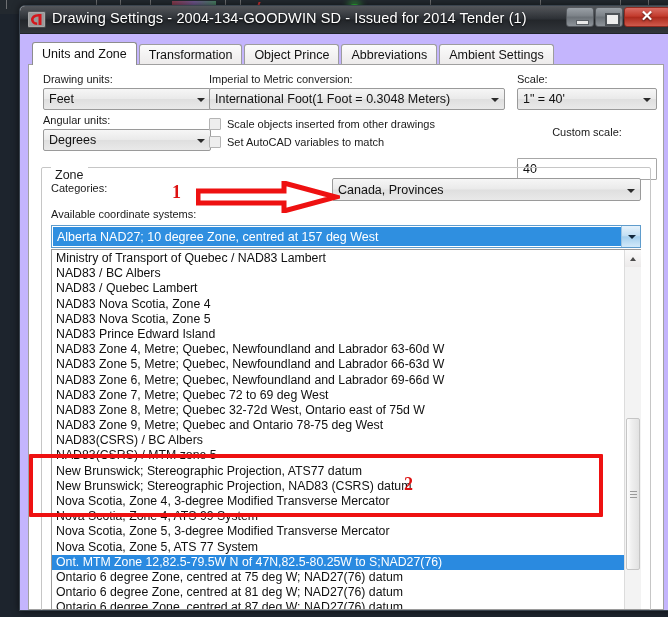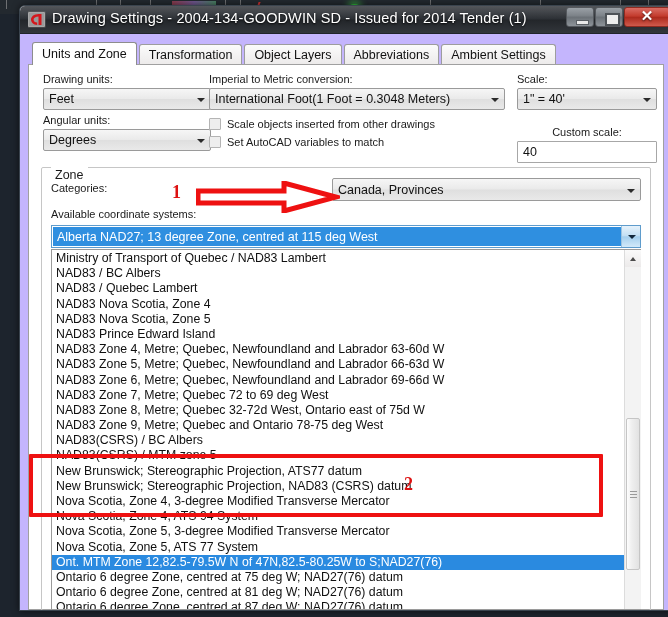--- a/index.html
+++ b/index.html
@@ -368,21 +368,21 @@
   <div id="client">
 
     <div id="tabstrip">
       <div class="tab active">
         <span>Units and Zone</span>
       </div>
       <div class="tab">
         <span>Transformation</span>
       </div>
       <div class="tab">
-        <span>Object Layers</span>
+        <span>Object Prince</span>
       </div>
       <div class="tab">
         <span>Abbreviations</span>
       </div>
       <div class="tab">
         <span>Ambient Settings</span>
       </div>
     </div>
 
     <div id="tabpanel">
@@ -417,37 +417,37 @@
         </div>
       </div>
 
       <div style="position:absolute;left:488px;top:8px;width:140px;">
         <div class="lbl">Scale:</div>
         <div class="combo" style="margin-top:3px;">
           <span>1" = 40'</span>
           <span class="arrow"></span>
         </div>
         <div class="lbl" style="margin-top:16px;text-align:center;">Custom scale:</div>
-        <div class="textbox" style="margin-top:3px;">40</div>
+        <div class="textbox" style="margin-top:20px;">40</div>
       </div>
 
       <div id="zonegroup">
         <div class="caption">Zone</div>
 
         <div class="lbl" style="position:absolute;left:9px;top:14px;">Categories:</div>
 
         <div class="combo" style="position:absolute;left:290px;right:9px;top:10px;height:23px;line-height:22px;">
           <span>Canada, Provinces</span>
           <span class="arrow" style="top:10px"></span>
         </div>
 
         <div class="lbl" style="position:absolute;left:9px;top:40px;">Available coordinate systems:</div>
 
         <div id="cs-combo">
-          <div class="val">Alberta NAD27; 13 degree Zone, centred at 115 deg West</div>
+          <div class="val">Alberta NAD27; 10 degree Zone, centred at 157 deg West</div>
           <div class="dropbtn"></div>
         </div>
 
         <div id="listbox">
           <div id="list-items">
               <div class="litem">Ministry of Transport of Quebec / NAD83 Lambert</div>
               <div class="litem">NAD83 / BC Albers</div>
               <div class="litem">NAD83 / Quebec Lambert</div>
               <div class="litem">NAD83 Nova Scotia, Zone 4</div>
               <div class="litem">NAD83 Nova Scotia, Zone 5</div>
@@ -456,21 +456,21 @@
               <div class="litem">NAD83 Zone 5, Metre; Quebec, Newfoundland and Labrador 66-63d W</div>
               <div class="litem">NAD83 Zone 6, Metre; Quebec, Newfoundland and Labrador 69-66d W</div>
               <div class="litem">NAD83 Zone 7, Metre; Quebec 72 to 69 deg West</div>
               <div class="litem">NAD83 Zone 8, Metre; Quebec 32-72d West, Ontario east of 75d W</div>
               <div class="litem">NAD83 Zone 9, Metre; Quebec and Ontario 78-75 deg West</div>
               <div class="litem">NAD83(CSRS) / BC Albers</div>
               <div class="litem">NAD83(CSRS) / MTM zone 5</div>
               <div class="litem">New Brunswick; Stereographic Projection, ATS77 datum</div>
               <div class="litem">New Brunswick; Stereographic Projection, NAD83 (CSRS) datum</div>
               <div class="litem">Nova Scotia, Zone 4, 3-degree Modified Transverse Mercator</div>
-              <div class="litem">Nova Scotia, Zone 4, ATS 94 System</div>
+              <div class="litem">Nova Scotia, Zone 4, ATS 99 System</div>
               <div class="litem">Nova Scotia, Zone 5, 3-degree Modified Transverse Mercator</div>
               <div class="litem">Nova Scotia, Zone 5, ATS 77 System</div>
               <div class="litem sel">Ont. MTM Zone 12,82.5-79.5W N of 47N,82.5-80.25W to S;NAD27(76)</div>
               <div class="litem">Ontario 6 degree Zone, centred at 75 deg W; NAD27(76) datum</div>
               <div class="litem">Ontario 6 degree Zone, centred at 81 deg W; NAD27(76) datum</div>
               <div class="litem">Ontario 6 degree Zone, centred at 87 deg W; NAD27(76) datum</div>
             </div>
           <div id="list-scroll">
             <div class="sb-up"></div>
             <div class="sb-thumb"></div>

